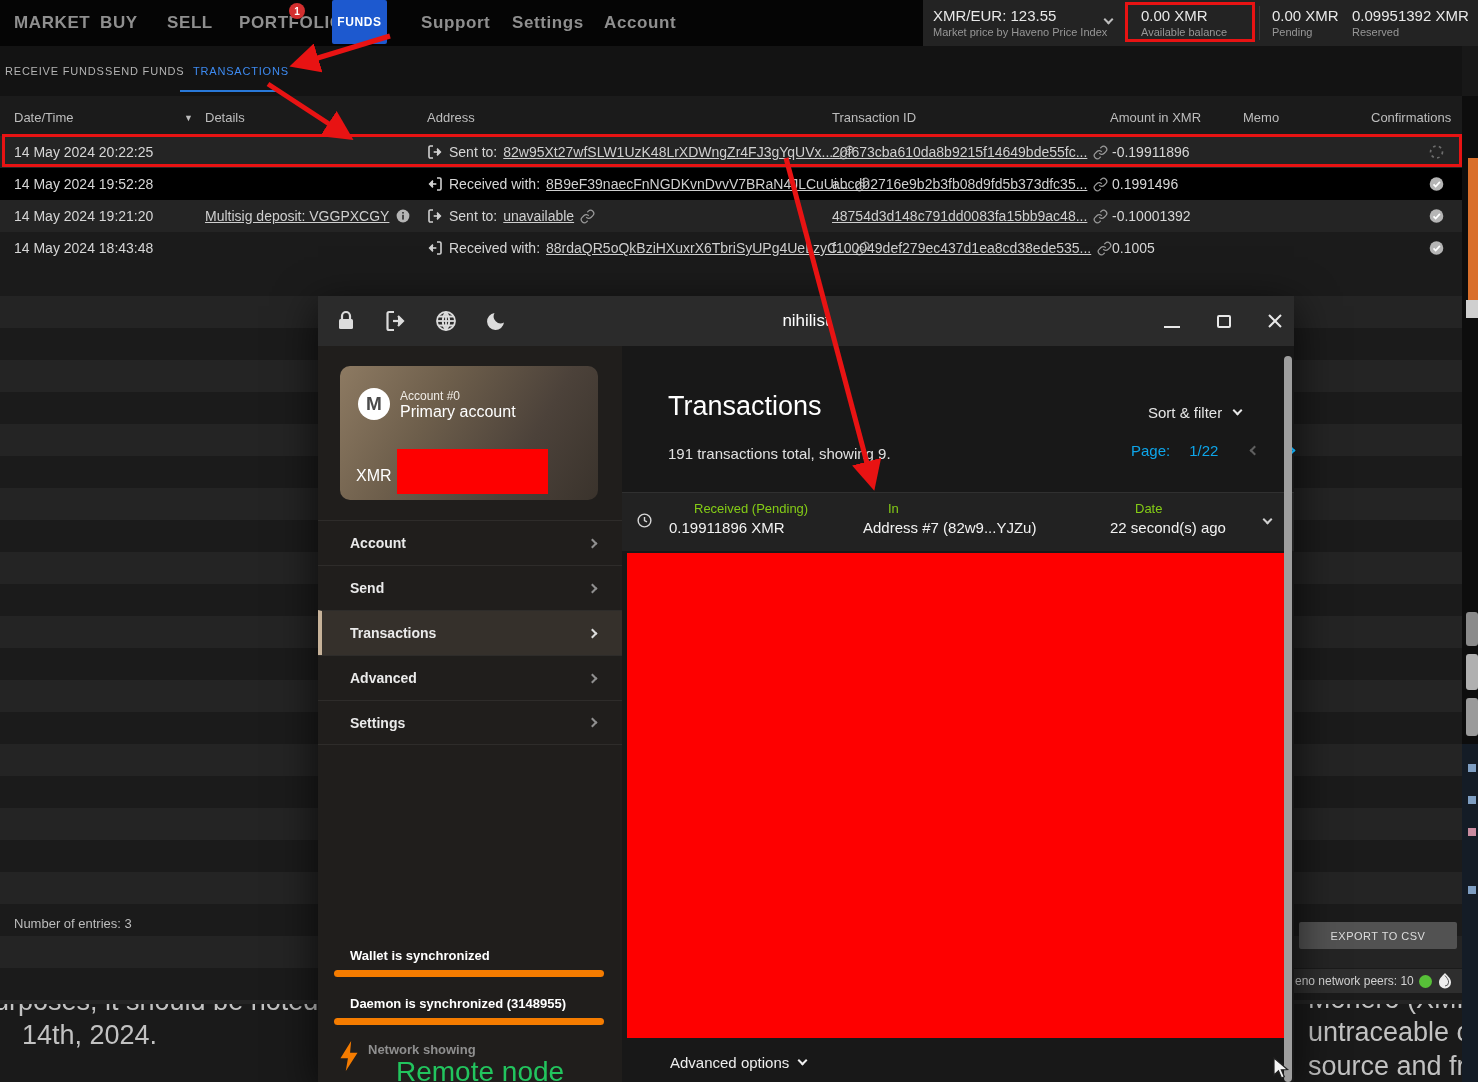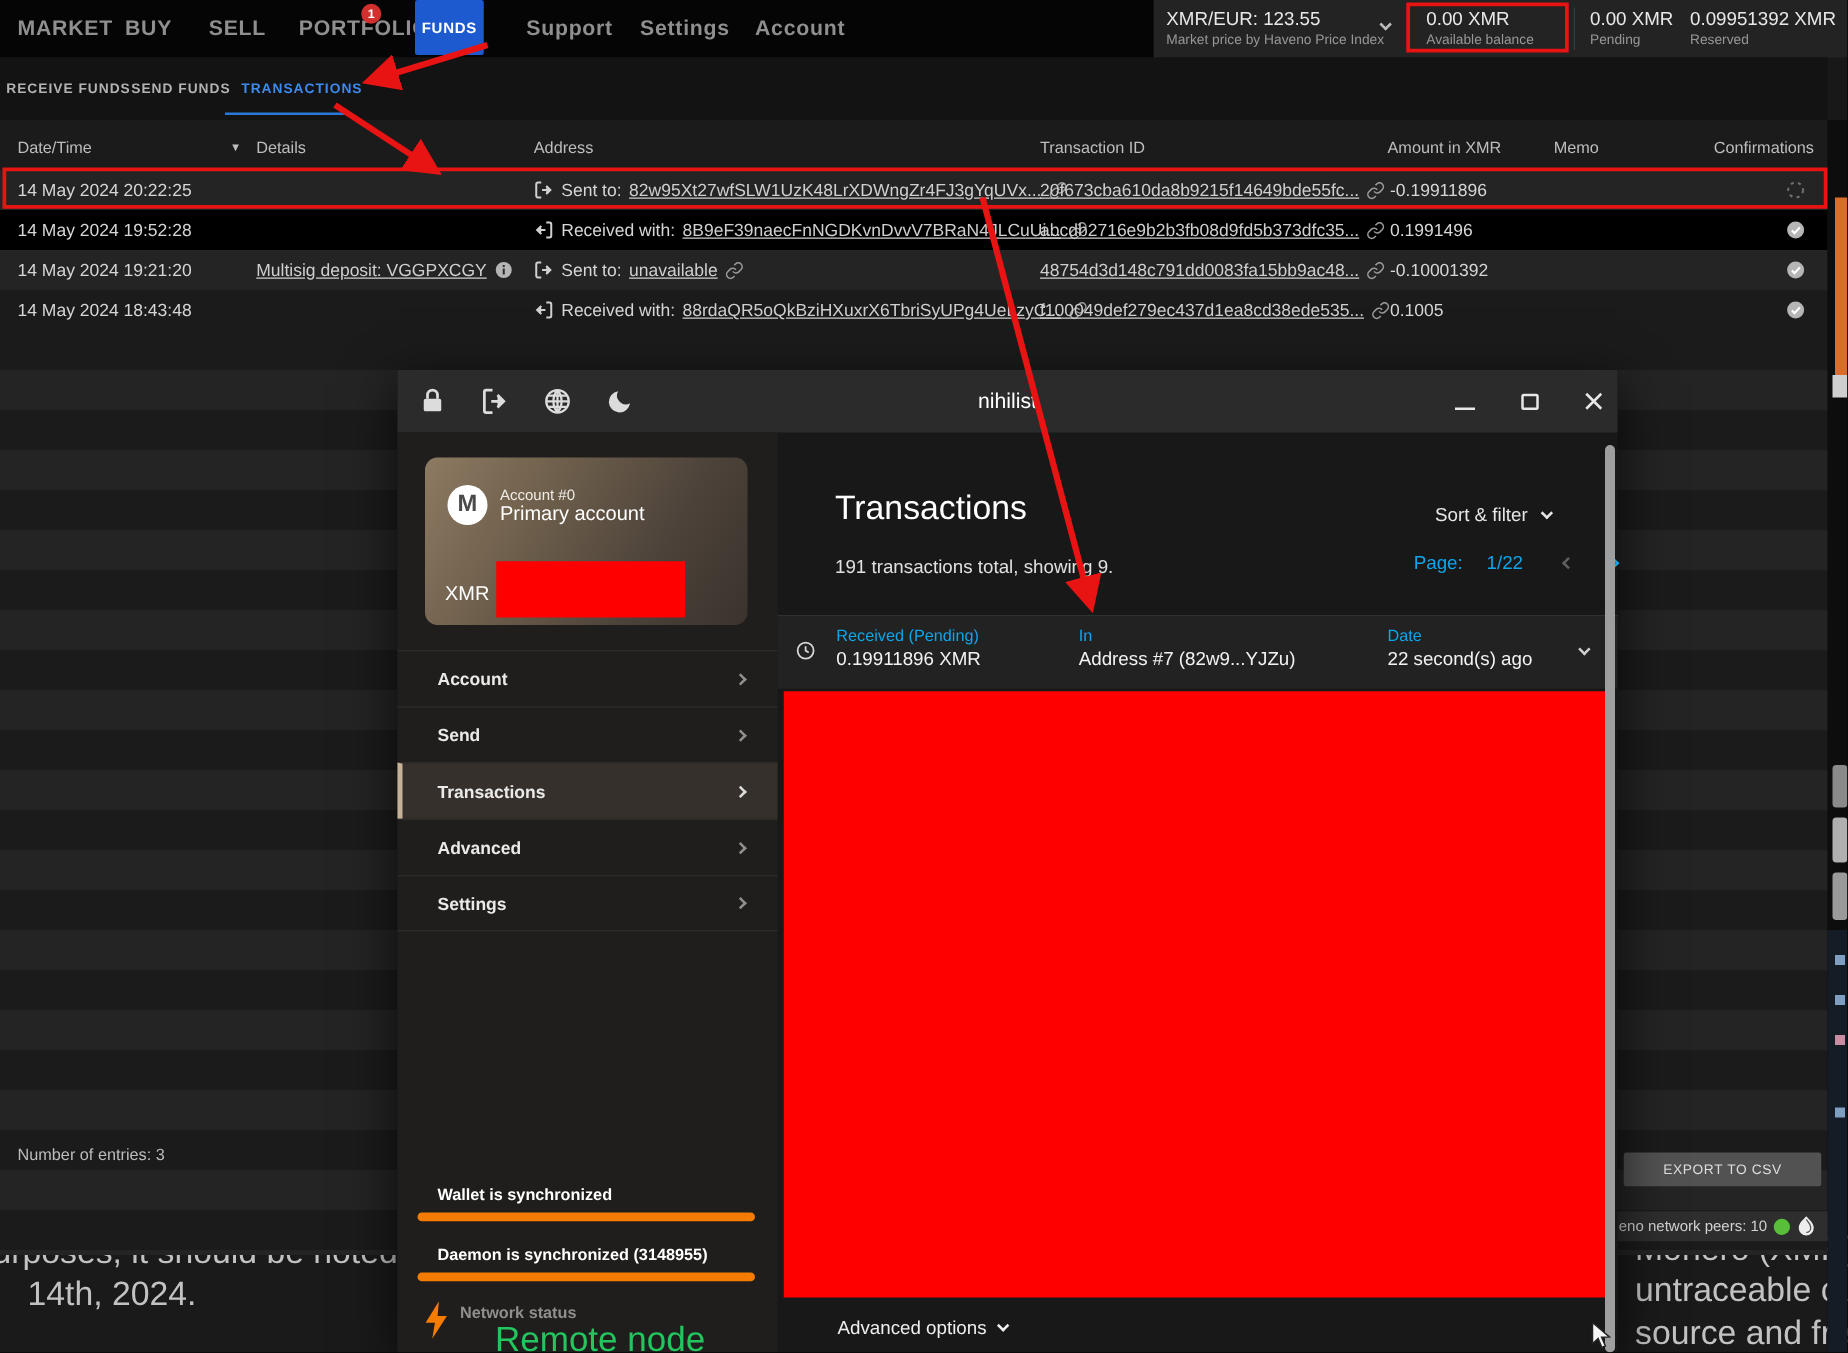--- a/index.html
+++ b/index.html
@@ -14,21 +14,21 @@
   .nav-badge { position:absolute; width:16px; height:16px; border-radius:50%; background:#d32f2f; color:#fff; font-size:10px; font-weight:bold; display:flex; align-items:center; justify-content:center; z-index:4; }
 
   
   .ticker { position:absolute; left:923px; top:0; width:555px; height:46px; background:#232323; z-index:3; }
   .tk-main { position:absolute; font-size:15px; color:#e8e8e8; white-space:nowrap; }
   .tk-sub { position:absolute; font-size:11px; color:#979797; white-space:nowrap; }
   .tk-sep { position:absolute; top:6px; width:1px; height:34px; background:#3a3a3a; }
 
   
   .subtabs { position:absolute; left:0; top:46px; width:1462px; height:50px; background:#131313; z-index:3; }
-  .subtab { position:absolute; top:0; height:50px; display:flex; align-items:center; font-size:11px; font-weight:bold; letter-spacing:.8px; color:#b3b3b3; cursor:pointer; }
+  .subtab { position:absolute; top:0; height:50px; display:flex; align-items:center; font-size:11px; font-weight:normal; letter-spacing:.8px; color:#b3b3b3; cursor:pointer; }
   .subtab.active { color:#3d8af0; }
   .subtab-underline { position:absolute; top:44px; height:2px; background:#2979d9; }
 
   
   .tablearea { position:absolute; left:0; top:96px; width:1462px; height:812px; background:#1b1b1b; z-index:2; }
   .thead { position:absolute; left:0; top:14px; width:100%; height:26px; color:#bdbdbd; font-size:13px; }
   .th { position:absolute; white-space:nowrap; }
   .trow { position:absolute; left:0; width:1462px; height:32px; font-size:14px; color:#d6d6d6; }
   .trow .c { position:absolute; top:50%; transform:translateY(-50%); white-space:nowrap; display:flex; align-items:center; gap:6px; }
   .lnk { text-decoration:underline; color:#cfcfcf; }
@@ -70,21 +70,21 @@
   .sync-bar { position:absolute; left:16px; width:270px; height:7px; border-radius:4px; background:#f57c00; }
   .net-label { position:absolute; left:50px; font-size:13px; font-weight:bold; color:#8f8f8f; }
   .net-value { position:absolute; left:50px; font-size:28px; color:#22c55e;margin-left:28px; }
   .bolt { position:absolute; left:18px; width:26px; height:32px; }
   .rpanel-title { position:absolute; left:350px; top:95px; font-size:27px; color:#fff; }
   .rpanel-sub { position:absolute; left:350px; top:149px; font-size:15px; color:#e0e0e0; }
   .sortfilter { position:absolute; left:830px; top:108px; font-size:15px; color:#e6e6e6; display:flex; align-items:center; gap:12px; cursor:pointer; }
   .pager { position:absolute; left:813px; top:146px; font-size:15px; color:#0ea5e9; display:flex; align-items:center; gap:19px; }
   .divider { position:absolute; left:304px; top:196px; width:672px; height:1px; background:#303030; }
   .txrow { position:absolute; left:304px; top:197px; width:672px; height:58px; background:#222222; cursor:pointer; }
-  .txcol-label { font-size:13px; color:#0ea5e9; }
+  .txcol-label { font-size:13px; color:#84cc16;margin-left:25px; }
   .txcol-value { font-size:15px; color:#f2f2f2; margin-top:3px; }
   .txcol { position:absolute; top:8px; white-space:nowrap; }
   .advopts { position:absolute; left:352px; top:758px; font-size:15px; color:#eee; display:flex; align-items:center; gap:10px; cursor:pointer; }
   .win-scroll { position:absolute; left:966px; top:60px; width:8px; height:726px; background:#9e9e9e; border-radius:4px; cursor:pointer; }
 
   
   .chev { display:inline-block; width:7px; height:7px; border-right:2px solid currentColor; border-bottom:2px solid currentColor; transform:rotate(45deg); }
   .chev.right { transform:rotate(-45deg); }
   .chev.left { transform:rotate(135deg); }
   .chev.dim { color:#5f5f5f; }
@@ -375,21 +375,21 @@
             <span class="chev right"></span>
           </div>
       </div>
       <span class="sync-label" style="top:602px;">Wallet is synchronized</span>
       <div class="sync-bar" style="top:624px;"></div>
       <span class="sync-label" style="top:650px;">Daemon is synchronized (3148955)</span>
       <div class="sync-bar" style="top:672px;"></div>
       <svg class="bolt" style="top:694px;" viewBox="0 0 24 30">
           <path d="M14 1 L4 17h7l-2 12 11-17h-7z" fill="#f57c00"></path>
         </svg>
-      <span class="net-label" style="top:696px;">Network status</span>
+      <span class="net-label" style="top:696px;">Network showing</span>
       <span class="net-value" style="top:710px;">Remote node</span>
     </div>
 
     <div class="rpanel-title">Transactions</div>
     <div class="rpanel-sub">191 transactions total, showing 9.</div>
     <div class="sortfilter">
         <span>Sort &amp; filter</span>
         <span class="chev" style="margin-top:-4px;"></span>
       </div>
     <div class="pager">

